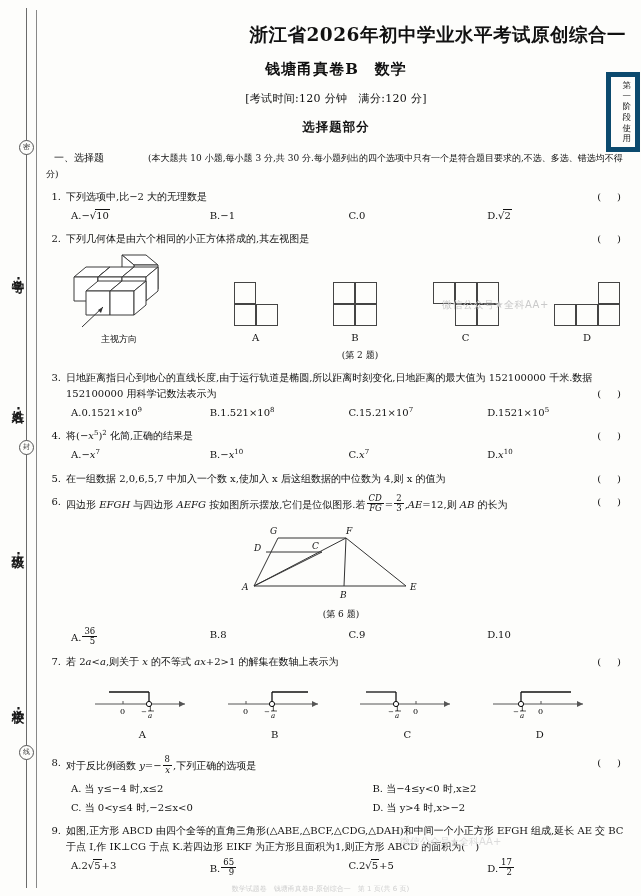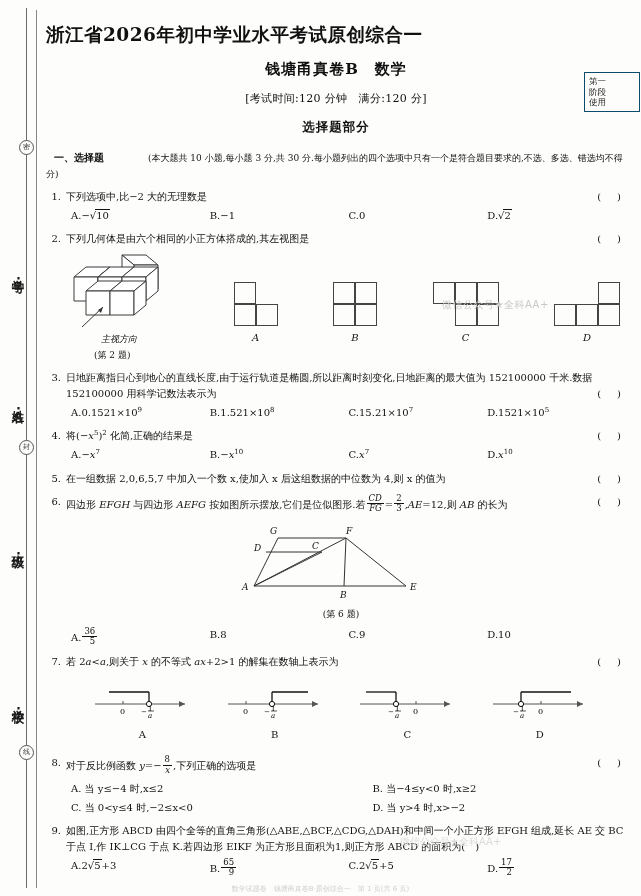--- a/index.html
+++ b/index.html
@@ -28,38 +28,38 @@
     font-family:"DejaVu Sans","Liberation Sans",sans-serif;
   }
 
   
   .frame { position:absolute; left:36px; top:10px; width:592px; height:878px; border-left:1px solid #888; }
 
   .content { position:absolute; left:46px; top:14px; width:580px; }
 
   
   .title1 {
-    text-align:left; font-size:18.5px; font-weight:bold;
+    text-align:right; font-size:18.5px; font-weight:bold;
     letter-spacing:0.5px; margin-top:8px;
     font-family:"DejaVu Serif","Liberation Serif",serif;
   }
   .title2 { text-align:center; font-size:15px; font-weight:bold; margin-top:13px; letter-spacing:1px; }
   .title3 { text-align:center; font-size:11px; margin-top:12px; letter-spacing:0.3px; }
   .title4 { text-align:center; font-size:12.5px; font-weight:bold; margin-top:13px; letter-spacing:1px; }
 
   .stamp {
     position:absolute; right:-14px; top:58px;
-    width:56px; border:1px solid #0c4a6e; padding:3px 4px;
-    font-size:8.5px; line-height:1.25; text-align:left;
+    width:34px; border:5px solid #0c4a6e; padding:3px 4px;
+    font-size:8.5px; line-height:1.25; text-align:right;
     font-family:"DejaVu Sans","Liberation Sans",sans-serif;
   }
 
   
   .sec-head { font-size:10px; margin-top:14px; line-height:1.55; }
-  .sec-head b { font-weight:bold; }
+  .sec-head b { font-weight:normal; }
   .sec-head .small { font-size:9px;padding-left:44px; }
 
   .q { margin-top:7px; font-size:10px; line-height:1.6; position:relative; }
   .q-line { display:flex; }
   .q-num { width:20px; flex:none; text-align:right; padding-right:5px; }
   .q-text { flex:1; }
   .paren { position:absolute; right:2px; top:0; font-size:10px; letter-spacing:3px; }
 
   .opts { display:flex; margin-top:3px; padding-left:25px; font-size:10px; }
   .opts > div { width:143px; }
@@ -73,21 +73,21 @@
   .frac .n { display:block; border-bottom:1px solid #111; padding:0 2px; }
   .frac .d { display:block; padding:0 2px; }
 
   .sqrt { display:inline-block; }
   .sqrt > .rad { border-top:1px solid #111; padding:0 1px 0 1px; margin-left:-1px; }
 
   
   .fig { text-align:center; margin-top:4px; position:relative; }
   .figcap { text-align:center; font-size:9px; margin-top:2px; }
 
-  .cubes-row { display:flex; align-items:flex-end; justify-content:flex-start; padding-left:30px; gap:12px;font-style:italic; }
+  .cubes-row { display:flex; align-items:flex-end; justify-content:flex-start; padding-left:30px; gap:12px; }
   .opt-shape { text-align:center; }
   .opt-letter { font-size:10px; margin-top:4px; font-family:"DejaVu Serif","Liberation Serif",serif; }
 
   .grid-cell { width:22px; height:22px; border:1px solid #444; box-sizing:border-box; }
 
   .watermark {
     position:absolute; left:442px; top:298px;
     font-size:10px; color:#c9c9c9; letter-spacing:0.5px;
     font-family:"DejaVu Sans","Liberation Sans",sans-serif;
     pointer-events:none; white-space:nowrap;
@@ -232,21 +232,21 @@
               <div></div>
                 <div></div>
                 <div class="grid-cell"></div>
               <div class="grid-cell"></div>
                 <div class="grid-cell"></div>
                 <div class="grid-cell"></div>
             </div>
             <div class="opt-letter">D</div>
           </div>
         </div>
-        <div class="figcap" style="text-align:left; padding-left:48px;">(第 2 题)</div>
+        <div class="figcap" style="text-align:center; padding-left:48px;">(第 2 题)</div>
       </div>
     </div>
 
     <div class="q">
       <div class="q-line">
         <div class="q-num">3.</div>
         <div class="q-text">日地距离指日心到地心的直线长度,由于运行轨道是椭圆,所以距离时刻变化,日地距离的最大值为 152100000 千米.数据 152100000 用科学记数法表示为</div>
       </div>
       <div class="paren" style="top:16px;">(　)</div>
       <div class="opts">

